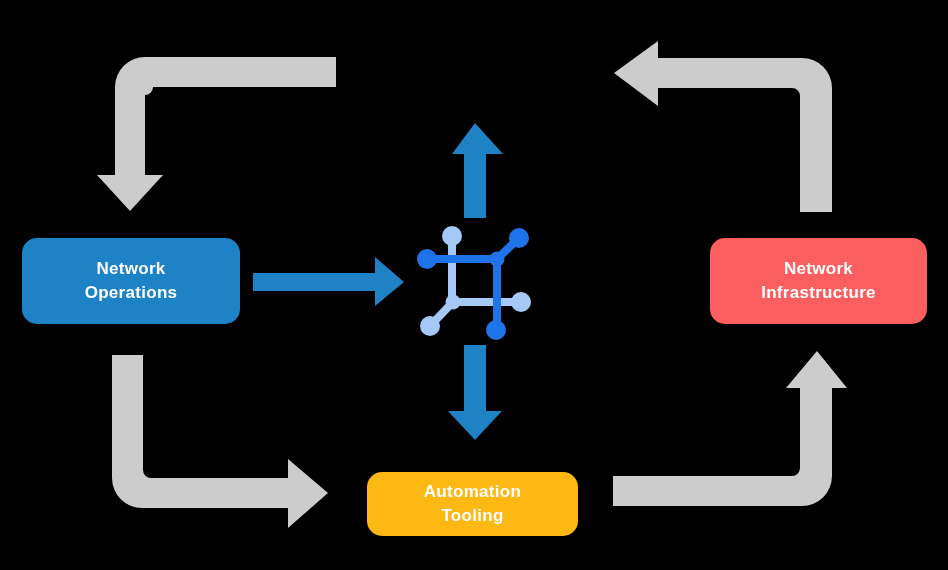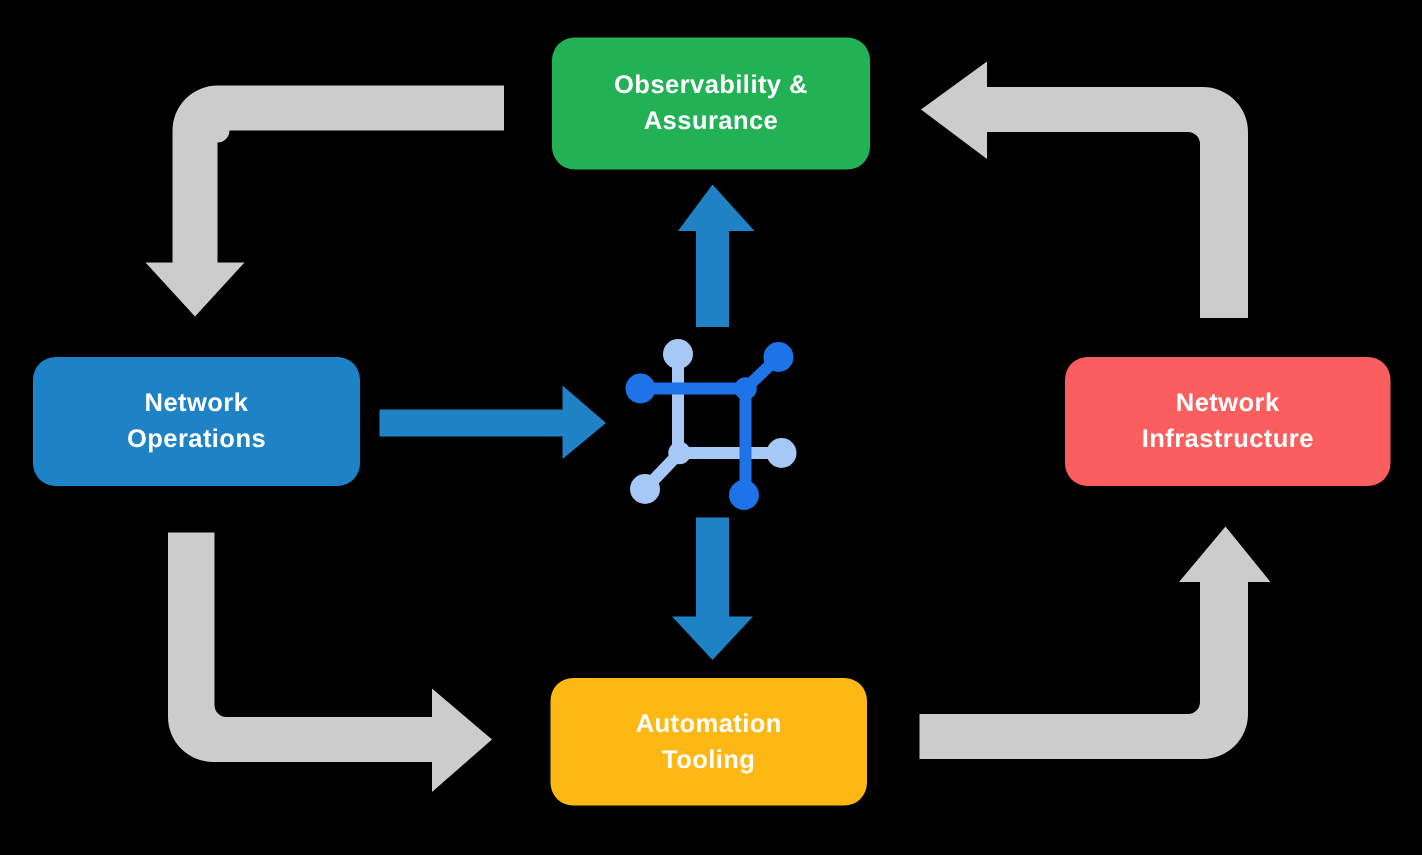--- a/index.html
+++ b/index.html
@@ -22,21 +22,21 @@
     color: #fff;
     font-size: 17px;
     font-weight: 600;
     letter-spacing: 0.3px;
     line-height: 1.4;
     white-space: pre-line;
   }
   #node-observability  { left: 368px; top: 25px;  width: 212px; height: 88px; }
   #node-operations     { left: 22px;  top: 238px; width: 218px; height: 86px; }
   #node-infrastructure { left: 710px; top: 238px; width: 217px; height: 86px; }
-  #node-automation     { left: 367px; top: 452px; width: 211px; height: 85px; }
+  #node-automation     { left: 367px; top: 472px; width: 211px; height: 64px; }
 </style>
 </head>
 <body>
 
 <div class="canvas">
 
   <svg width="948" height="570" viewBox="0 0 948 570">
 
     <path d="M336,57 L145,57 A30,30 0 0 0 115,87 L115,175 L97,175 L130,211 L163,175 L145,175 L145,95 A8,8 0 0 0 153,87 L336,87 Z" fill="#CCCCCC"></path>
     <path d="M112,355 L143,355 L143,470 A8,8 0 0 0 151,478 L288,478 L288,459 L328,493 L288,528 L288,508 L142,508 A30,30 0 0 1 112,478 Z" fill="#CCCCCC"></path>
@@ -60,24 +60,20 @@
       <g>
         <path d="M427,259 L497,259 M497,259 L518,239 M497,259 L497,330" fill="none" stroke-width="8" stroke-linecap="round" stroke-linejoin="round" stroke="#1E73E8"></path>
         <circle cx="427" cy="259" r="10" fill="#1E73E8"></circle>
         <circle cx="519" cy="238" r="10" fill="#1E73E8"></circle>
         <circle cx="496" cy="330" r="10" fill="#1E73E8"></circle>
         <circle cx="497" cy="259" r="7.5" fill="#1E73E8"></circle>
       </g>
     </g>
   </svg>
 
-  <div class="node" id="node-observability" style="background-color: rgb(35, 177, 86);">
-    <span>Observability &amp;
-Assurance</span>
-  </div>
 
   <div class="node" id="node-operations" style="background-color: rgb(30, 130, 198);">
     <span>Network
 Operations</span>
   </div>
 
   <div class="node" id="node-infrastructure" style="background-color: rgb(251, 94, 94);">
     <span>Network
 Infrastructure</span>
   </div>

